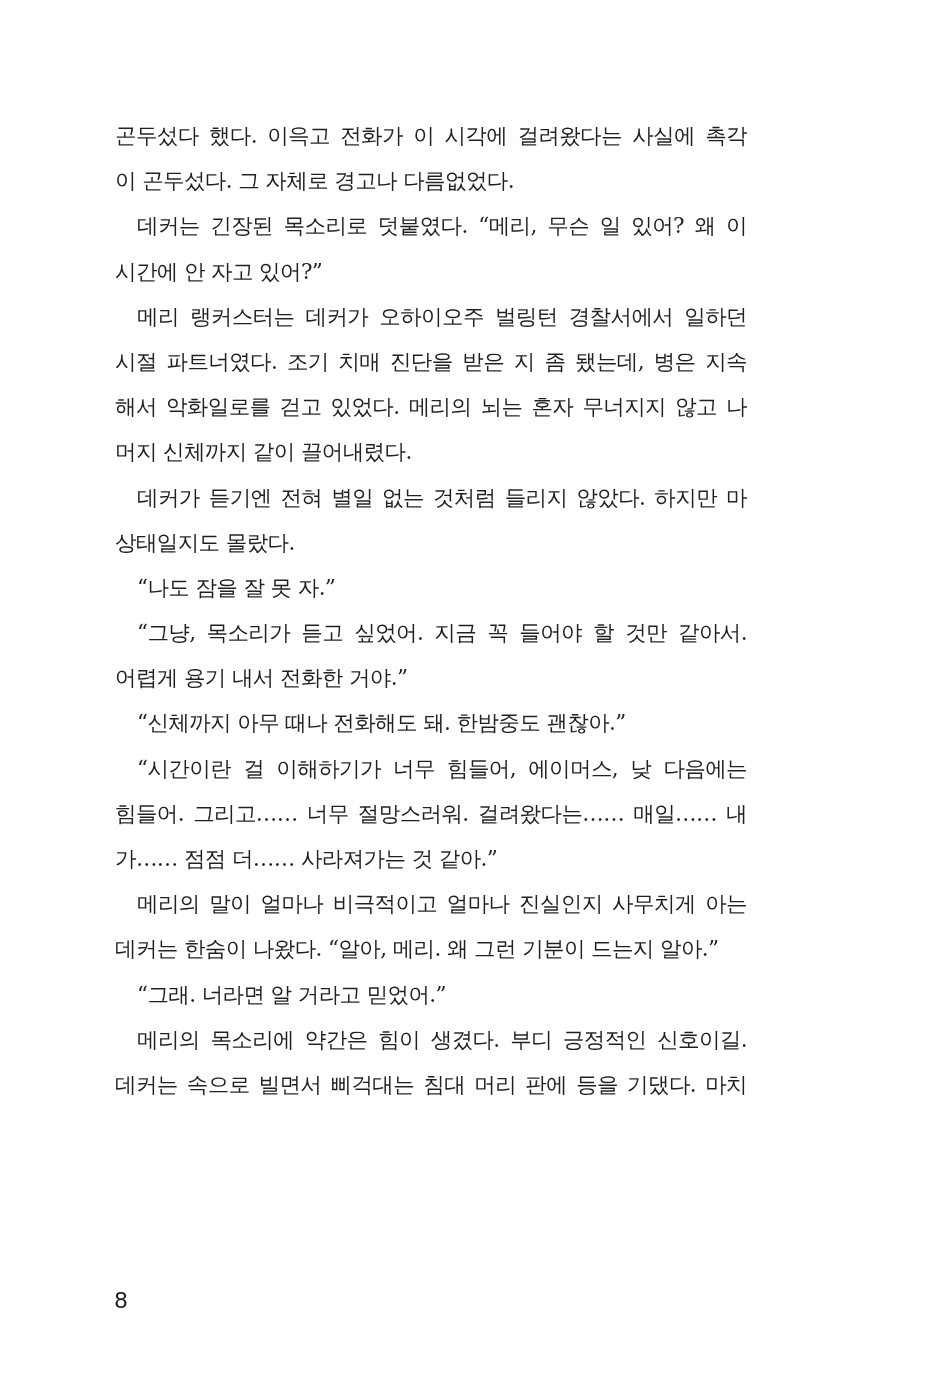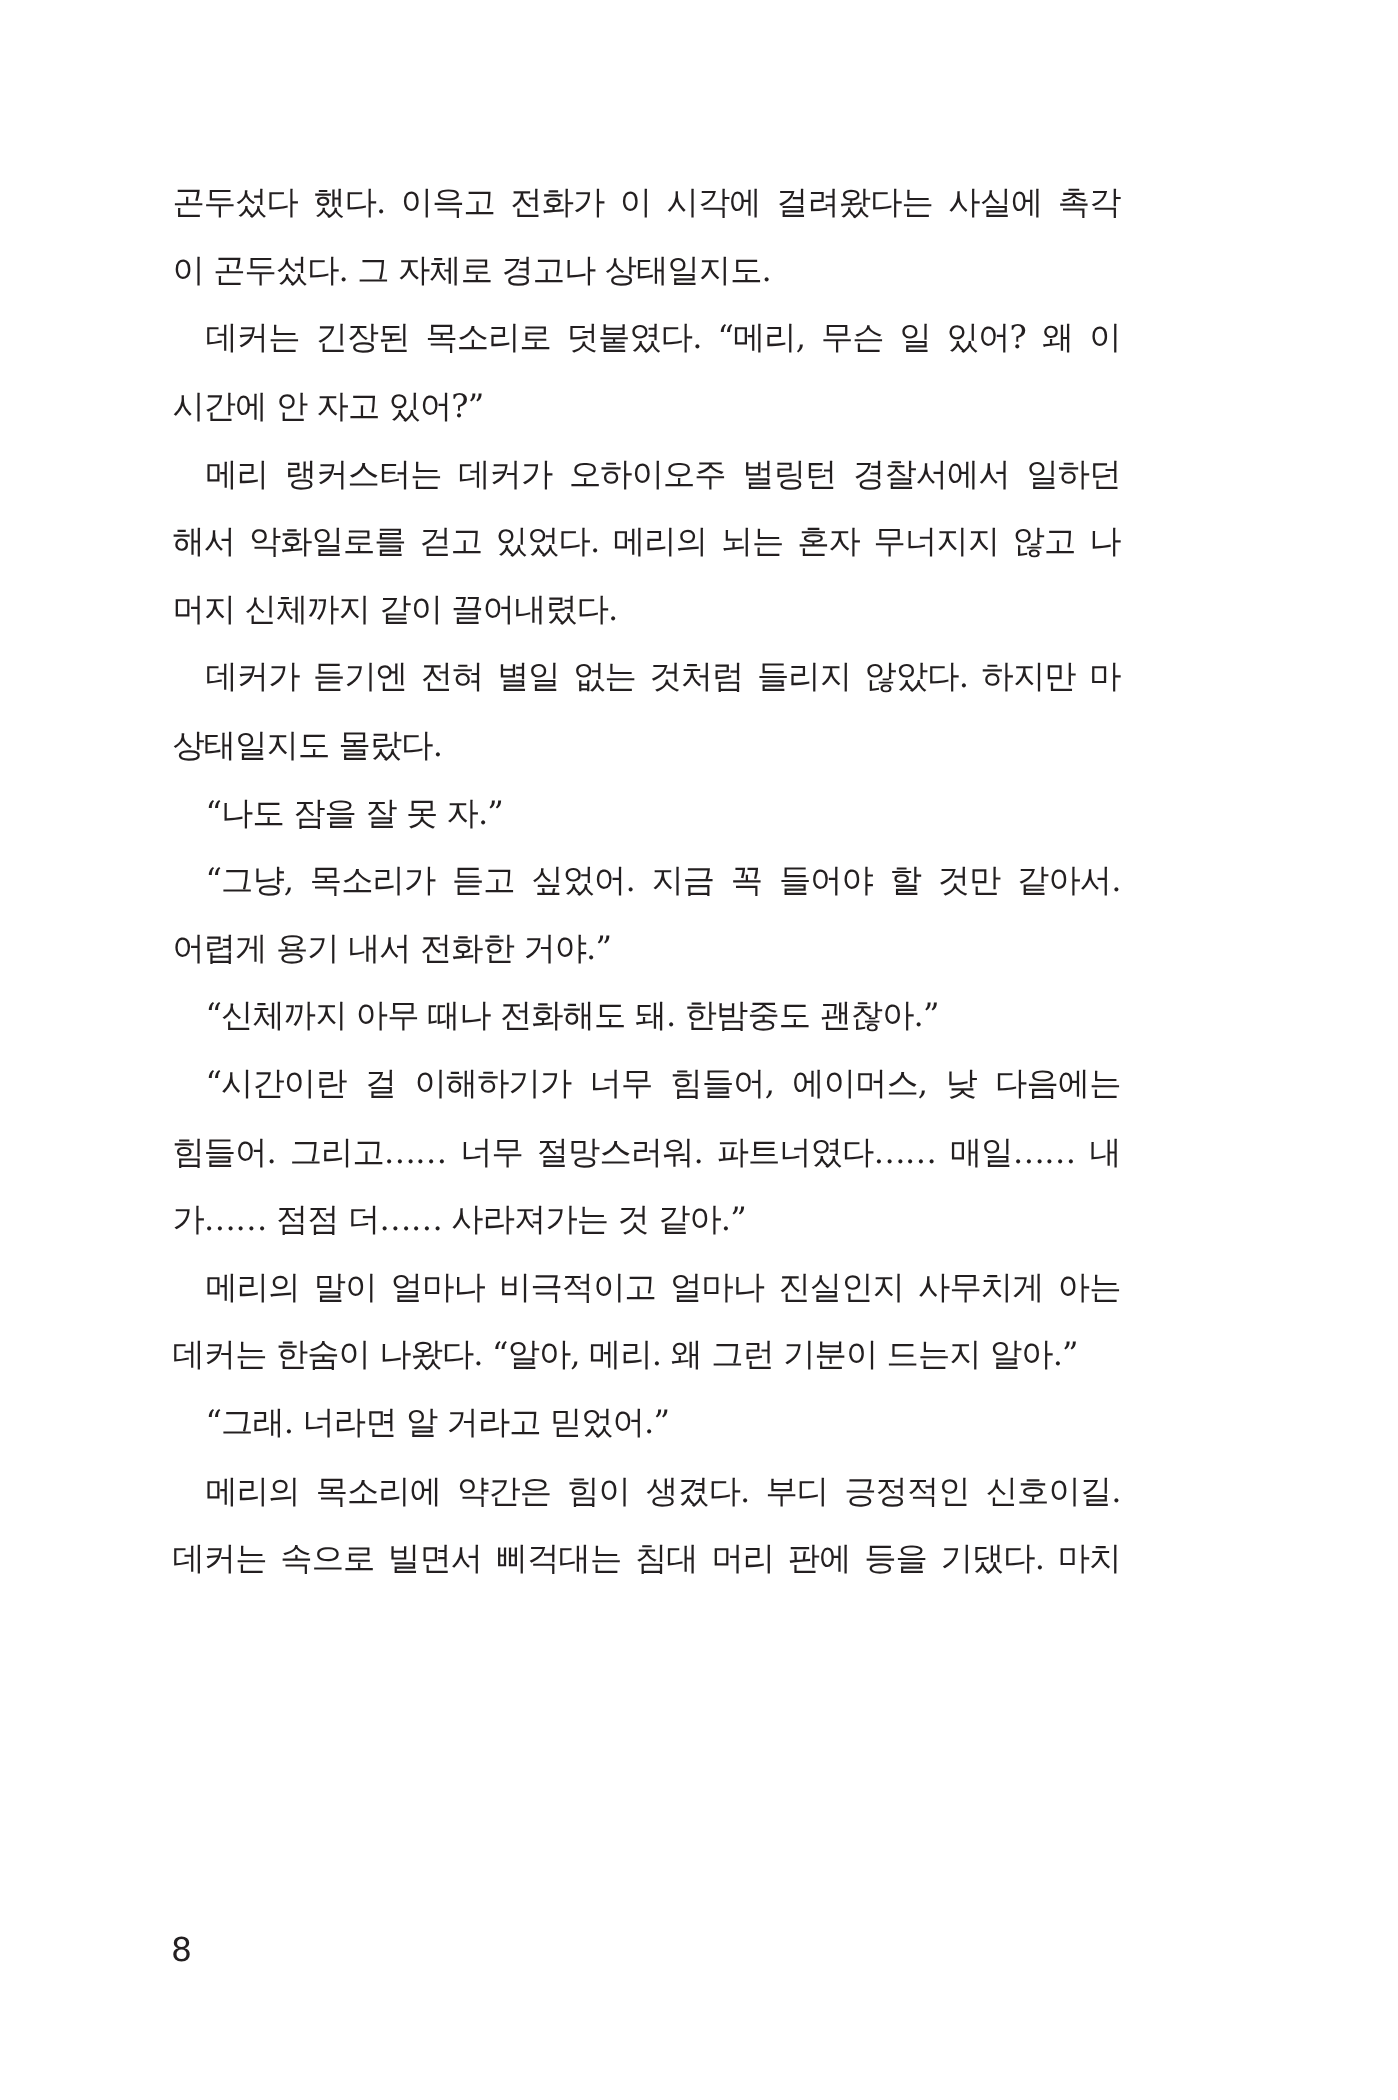--- a/index.html
+++ b/index.html
@@ -43,34 +43,35 @@
       font-size: 22px;
       font-family: "DejaVu Sans", "Liberation Sans", sans-serif;
       color: #231f20;
     }
   </style>
 </head>
 <body>
 
 <div class="page-body">
   <div class="line">곤두섰다 했다. 이윽고 전화가 이 시각에 걸려왔다는 사실에 촉각</div>
-  <div class="line last">이 곤두섰다. 그 자체로 경고나 상태일지도.</div>
+  <div class="line last">이 곤두섰다. 그 자체로 경고나 다름없었다.</div>
   <div class="line indent">데커는 긴장된 목소리로 덧붙였다. “메리, 무슨 일 있어? 왜 이</div>
   <div class="line last">시간에 안 자고 있어?”</div>
   <div class="line indent">메리 랭커스터는 데커가 오하이오주 벌링턴 경찰서에서 일하던</div>
+  <div class="line">시절 파트너였다. 조기 치매 진단을 받은 지 좀 됐는데, 병은 지속</div>
   <div class="line">해서 악화일로를 걷고 있었다. 메리의 뇌는 혼자 무너지지 않고 나</div>
   <div class="line last">머지 신체까지 같이 끌어내렸다.</div>
   <div class="line indent">데커가 듣기엔 전혀 별일 없는 것처럼 들리지 않았다. 하지만 마</div>
   <div class="line last">상태일지도 몰랐다.</div>
   <div class="line indent last">“나도 잠을 잘 못 자.”</div>
   <div class="line indent">“그냥, 목소리가 듣고 싶었어. 지금 꼭 들어야 할 것만 같아서.</div>
   <div class="line last">어렵게 용기 내서 전화한 거야.”</div>
   <div class="line indent last">“신체까지 아무 때나 전화해도 돼. 한밤중도 괜찮아.”</div>
   <div class="line indent">“시간이란 걸 이해하기가 너무 힘들어, 에이머스, 낮 다음에는</div>
-  <div class="line">힘들어. 그리고…… 너무 절망스러워. 파트너였다…… 매일…… 내</div>
+  <div class="line">힘들어. 그리고…… 너무 절망스러워. 걸려왔다는…… 매일…… 내</div>
   <div class="line last">가…… 점점 더…… 사라져가는 것 같아.”</div>
   <div class="line indent">메리의 말이 얼마나 비극적이고 얼마나 진실인지 사무치게 아는</div>
   <div class="line last">데커는 한숨이 나왔다. “알아, 메리. 왜 그런 기분이 드는지 알아.”</div>
   <div class="line indent last">“그래. 너라면 알 거라고 믿었어.”</div>
   <div class="line indent">메리의 목소리에 약간은 힘이 생겼다. 부디 긍정적인 신호이길.</div>
   <div class="line">데커는 속으로 빌면서 삐걱대는 침대 머리 판에 등을 기댔다. 마치</div>
 </div>
 
 <div class="page-number">8</div>
 

